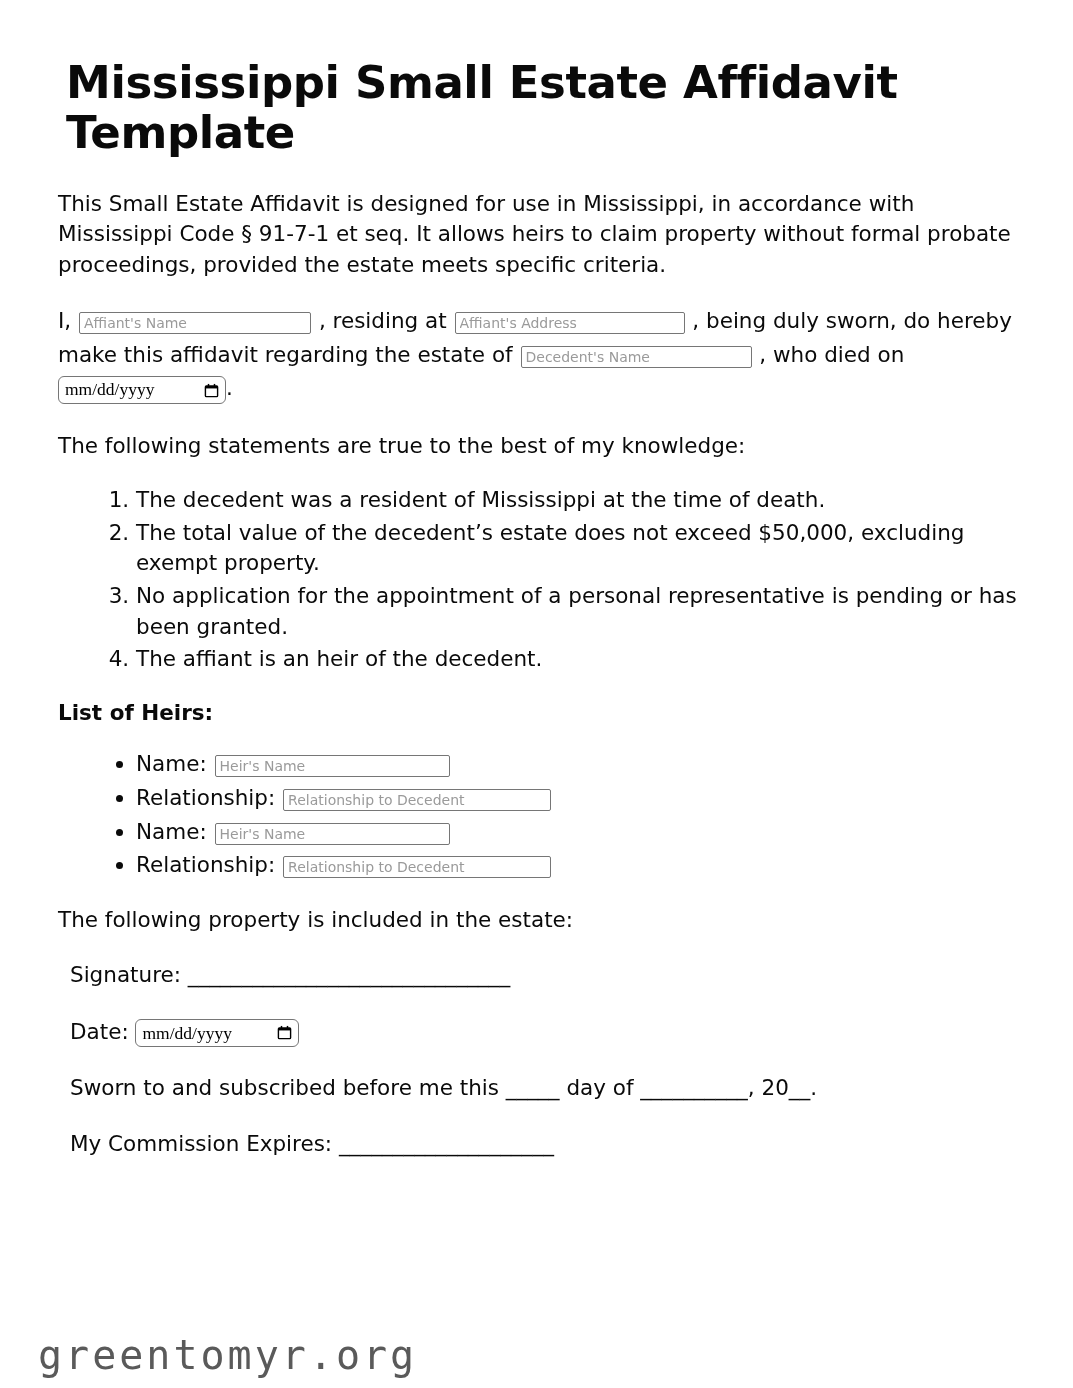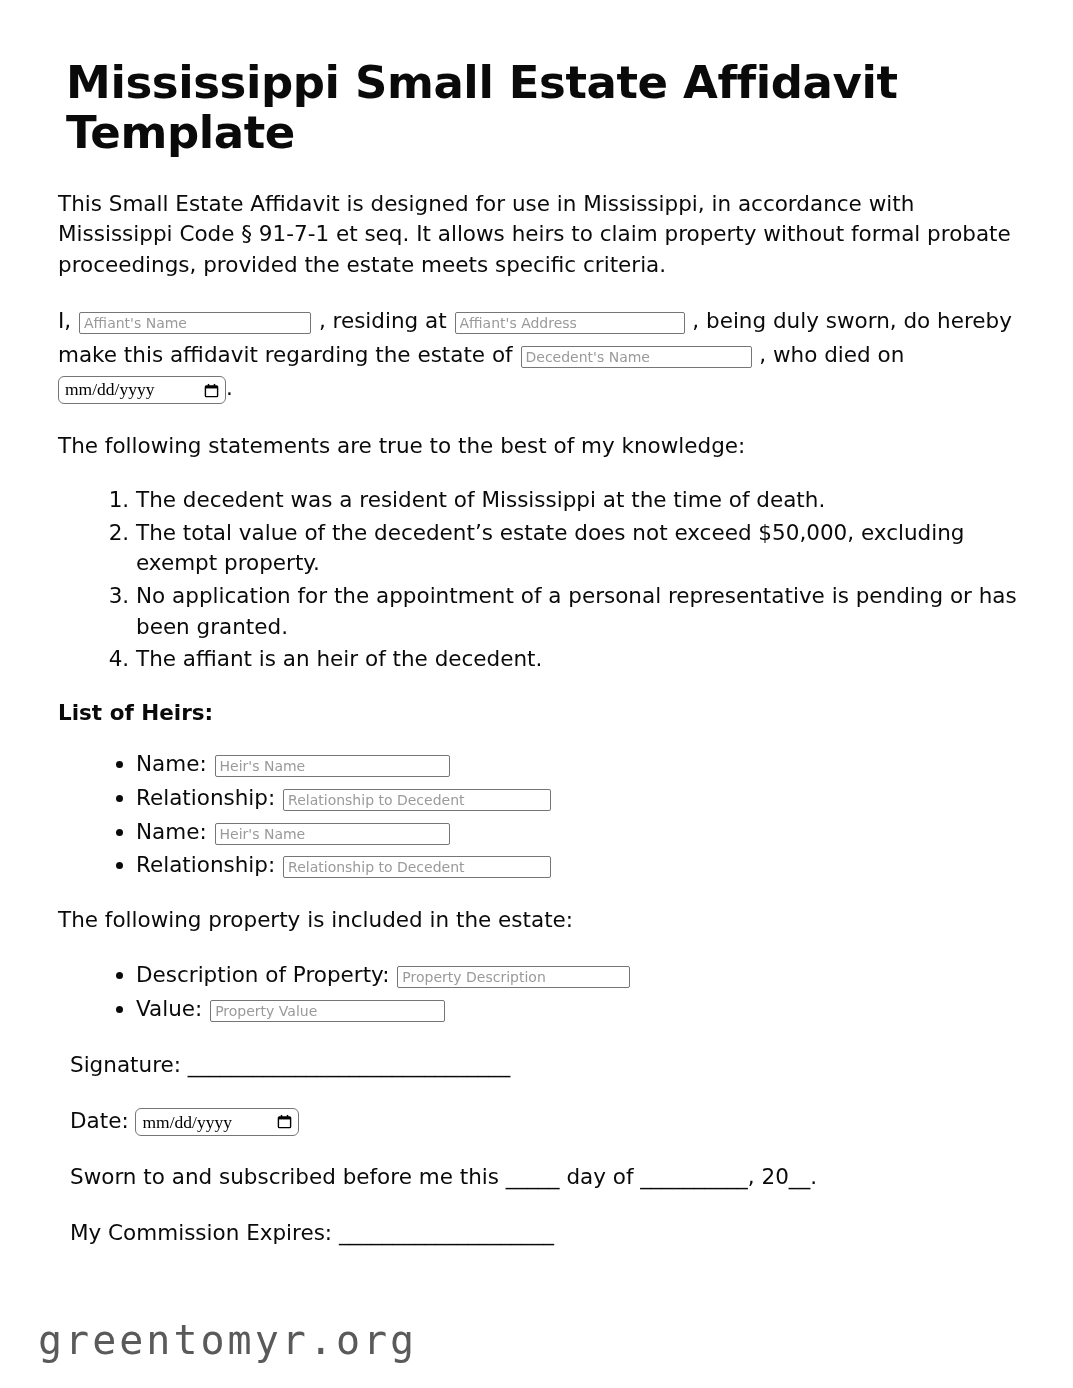--- a/index.html
+++ b/index.html
@@ -119,21 +119,21 @@
   }
   .datebox.inline-date { width: 168px; }
   .datebox.sig-date { width: 164px; }
   .datebox .dtext { letter-spacing: 0px; white-space: nowrap; }
   .cal-icon { display: inline-block; width: 15px; height: 15px; flex: 0 0 auto; margin-left: 8px; }
   .cal-icon svg { display: block; }
 
   .footer-watermark {
     position: absolute;
     left: 38px;
-    bottom: 25px;
+    bottom: 10px;
     font-family: "DejaVu Sans Mono", "Liberation Mono", monospace;
     font-size: 40px;
     letter-spacing: 3px;
     color: #5a5a5a;
     white-space: nowrap;
   }
 </style>
 </head>
 <body>
 
@@ -190,30 +190,20 @@
       <input class="txt w-heir-name" type="text" placeholder="Heir's Name" style="">
     </li>
     <li>
       <span>Relationship:</span>
       <input class="txt w-heir-rel" type="text" placeholder="Relationship to Decedent" style="">
     </li>
   </ul>
 
   <p class="para">The following property is included in the estate:</p>
 
-  <ul class="bullets">
-    <li>
-      <span>Description of Property:</span>
-      <input class="txt w-prop-desc" type="text" placeholder="Property Description" style="">
-    </li>
-    <li>
-      <span>Value:</span>
-      <input class="txt w-prop-val" type="text" placeholder="Property Value" style="">
-    </li>
-  </ul>
 
 
   <div class="sig-line">
     <span>Signature:</span>
     <span class="underscores">______________________________</span>
   </div>
 
   <div class="sig-line">
     <span>Date:</span>
     <span class="datebox sig-date">

